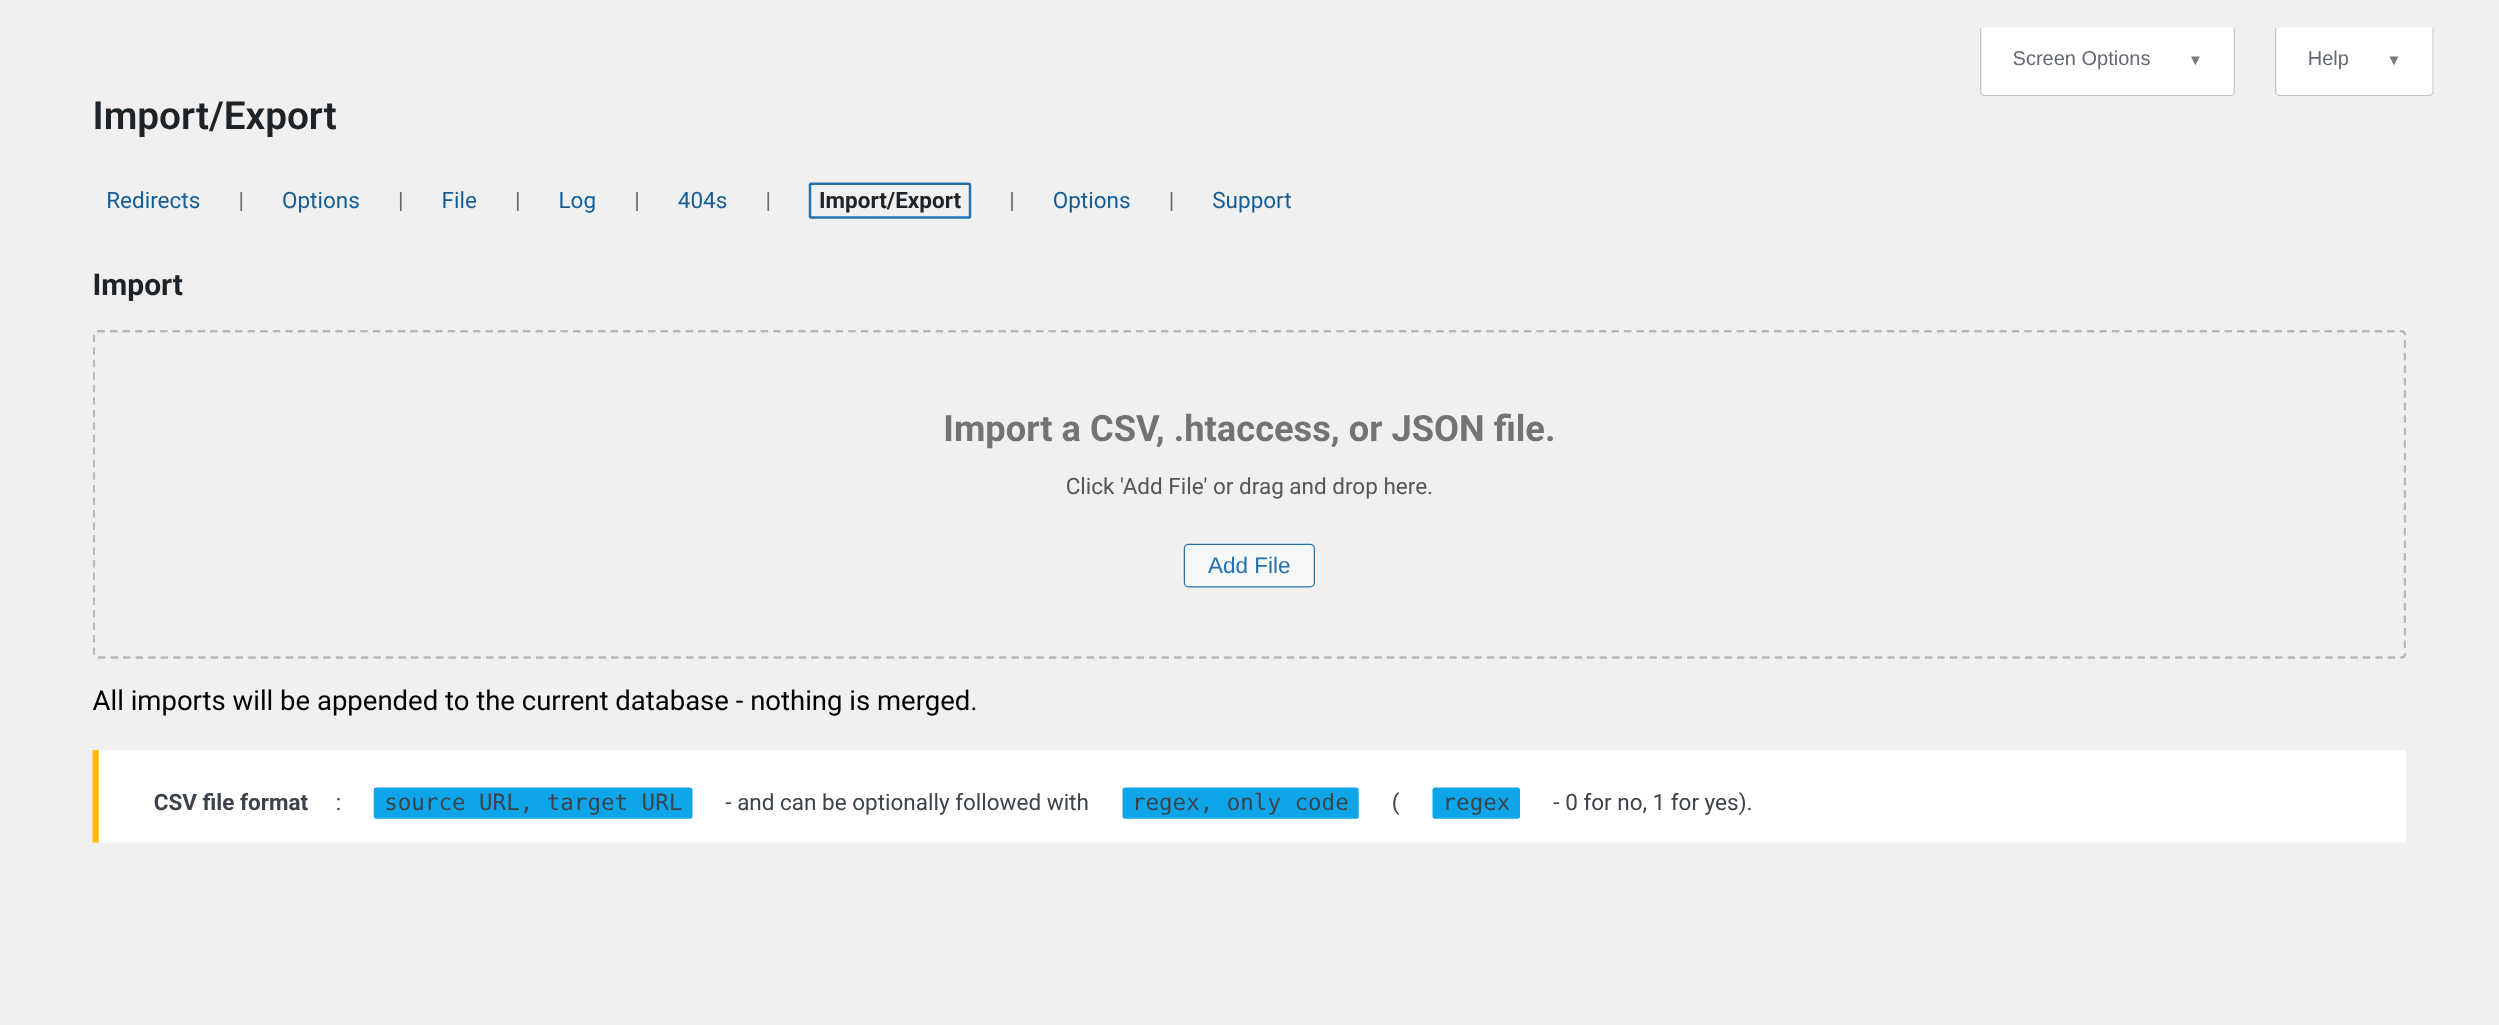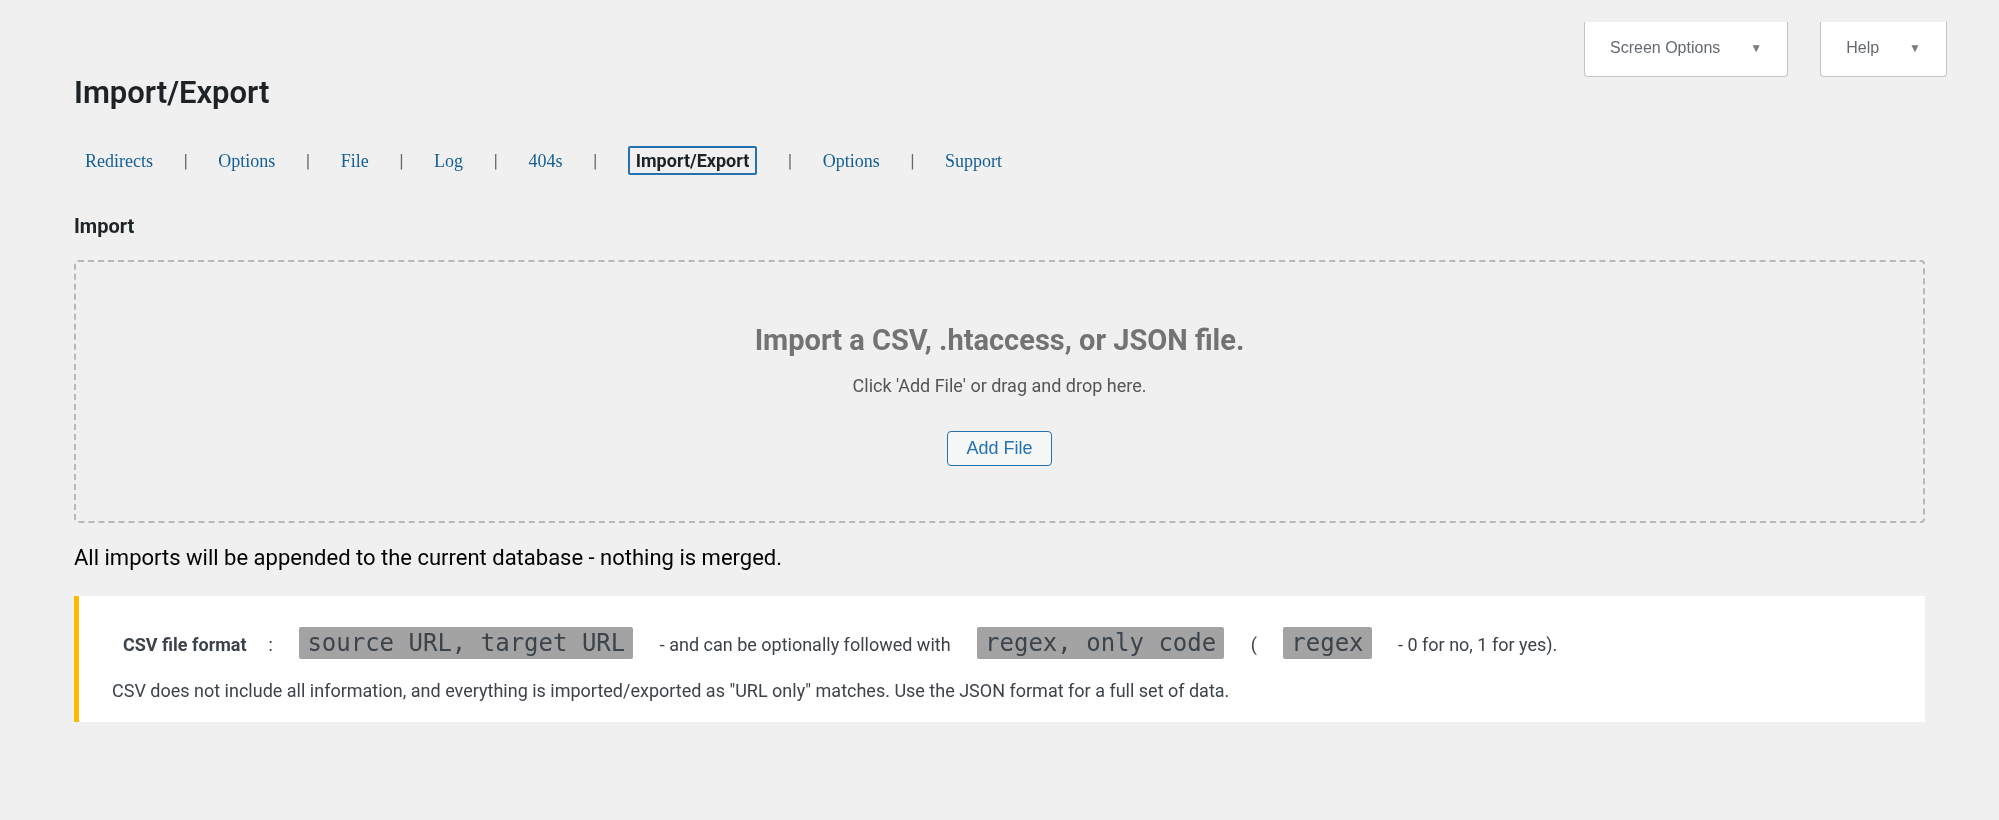--- a/index.html
+++ b/index.html
@@ -45,36 +45,35 @@
     }
     .subsubsub {
       font-size: 18px;
       color: #646970;
       margin-bottom: 28px;
     }
     .subsubsub a {
       color: #135e96;
       text-decoration: none;
       cursor: pointer;
-      font-family: Liberation Serif, serif;
     }
     .subsubsub .sep {
       color: #646970;
       padding: 0 4px;
     }
     .subsubsub .current {
       color: #1d2327;
       font-weight: 700;
       border: 2px solid #2271b1;
       border-radius: 2px;
       padding: 2px 6px;
       display: inline-block;
     }
     h2.section-title {
-      font-size: 20px;
+      font-size: 24px;
       font-weight: 700;
       color: #1d2327;
       margin-bottom: 22px;
     }
     .dropzone {
       border: 2px dashed #b4b9be;
       border-radius: 4px;
       text-align: center;
       padding: 50px 20px 44px 20px;
       margin-bottom: 18px;
@@ -111,24 +110,24 @@
       border-left: 5px solid #ffb900;
       padding: 18px 22px;
       font-size: 18px;
       color: #3c434a;
       line-height: 1.5;
     }
     .info-box p { margin-bottom: 16px; }
     .info-box p:last-child { margin-bottom: 0; }
     .info-box strong { font-weight: 700; }
     .info-box code {
-      background: #a3a3a3;
+      background: #0ea5e9;
       padding: 2px 8px;
       font-family: ui-monospace, SFMono-Regular, Menlo, Consolas, monospace;
-      font-size: 24px;
+      font-size: 18px;
       border-radius: 2px;
     }
   </style>
 </head>
 <body>
 
 <div class="top-controls">
   <button class="screen-meta-btn">
     <span>Screen Options</span>
     <span class="chev">▼</span>
@@ -167,15 +166,14 @@
     <p>Click 'Add File' or drag and drop here.</p>
     <button class="add-file-btn">Add File</button>
   </div>
 
   <p class="note">All imports will be appended to the current database - nothing is merged.</p>
 
   <div class="info-box">
     <p>
       <strong>CSV file format</strong><span>: </span><code>source URL, target URL</code><span> - and can be optionally followed with </span><code>regex, only code</code><span> ( </span><code>regex</code><span> - 0 for no, 1 for yes).</span>
     </p>
-    <p>CSV does not include all information, and everything is imported/exported as "URL only" matches. Use the JSON format for a full set of data.</p>
   </div>
 </div>
 
 </body></html>

